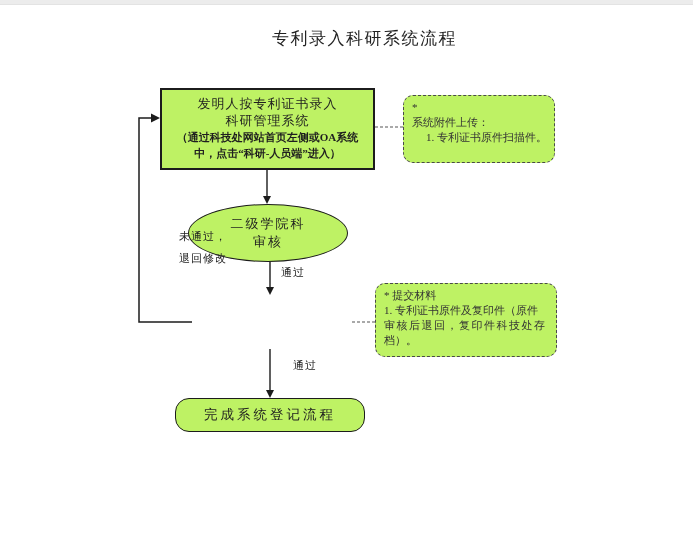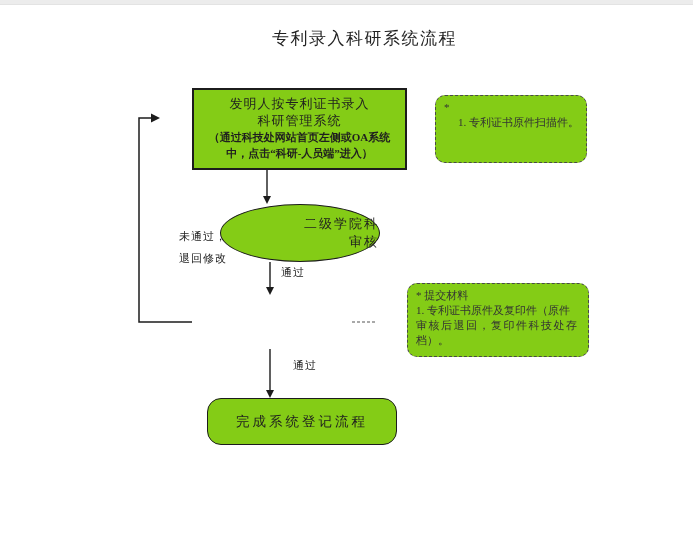--- a/index.html
+++ b/index.html
@@ -18,37 +18,37 @@
   .title{
     position:absolute;left:0;top:27px;width:693px;
     text-align:center;font-size:17px;font-weight:normal;
     letter-spacing:1.5px;
     padding-left:18px;
   }
   .svg-layer{
     position:absolute;left:0;top:0;width:693px;height:555px;
     pointer-events:none;
   }
-  .node{position:absolute;box-sizing:border-box;background:#84cc16;margin-left:32px;}
+  .node{position:absolute;box-sizing:border-box;background:#bef264;}
   .entry-box{
     left:160px;top:88px;width:215px;height:82px;
     border:2px solid #1c1c1c;
     text-align:center;padding-top:5px;
   }
   .entry-main{font-size:13px;line-height:17px;letter-spacing:1px;}
   .entry-sub{font-size:11px;line-height:16px;letter-spacing:0;font-weight:bold;}
   .ellipse{
     border:1.4px solid #1c1c1c;border-radius:50%;
-    display:flex;flex-direction:column;align-items:flex-end;justify-content:center;
+    display:flex;flex-direction:column;align-items:center;justify-content:center;
     font-size:13px;letter-spacing:2px;line-height:18px;
   }
   .ellipse-college{left:188px;top:204px;width:160px;height:58px;}
   .ellipse-scitech{left:192px;top:295px;width:160px;height:54px;letter-spacing:3px;}
   .final-box{
-    left:175px;top:398px;width:190px;height:47px;
+    left:175px;top:398px;width:190px;height:34px;
     border:1.5px solid #1c1c1c;border-radius:14px;
     display:flex;align-items:center;justify-content:center;
     font-size:13.5px;letter-spacing:3px;
   }
   .note{
     border:1px dashed #4a4a4a;border-radius:10px;
     font-size:11px;line-height:15px;color:#333;
     padding:4px 7px 3px 8px;
   }
   .note-upload{left:403px;top:95px;width:152px;height:68px;}
@@ -93,20 +93,21 @@
 
   <div class="node entry-box">
     <div class="entry-main">发明人按专利证书录入</div>
     <div class="entry-main">科研管理系统</div>
     <div class="entry-sub">（通过科技处网站首页左侧或OA系统</div>
     <div class="entry-sub">中，点击“科研-人员端”进入）</div>
   </div>
 
   <div class="node note note-upload">
     <div>*</div>
+    <div>系统附件上传：</div>
     <div class="indent">1. 专利证书原件扫描件。</div>
   </div>
 
   <div class="node ellipse ellipse-college">
     <div>二级学院科</div>
     <div>审核</div>
   </div>
 
 
   <div class="node note note-materials">

